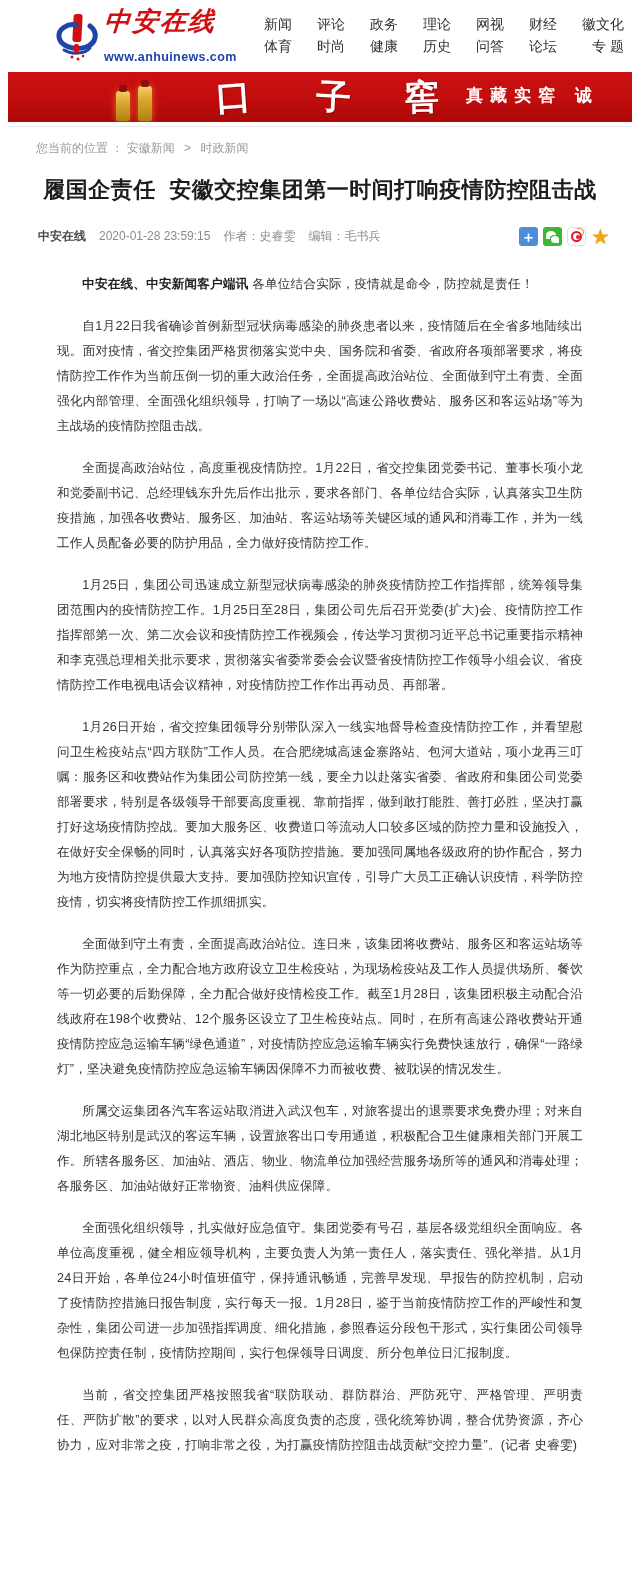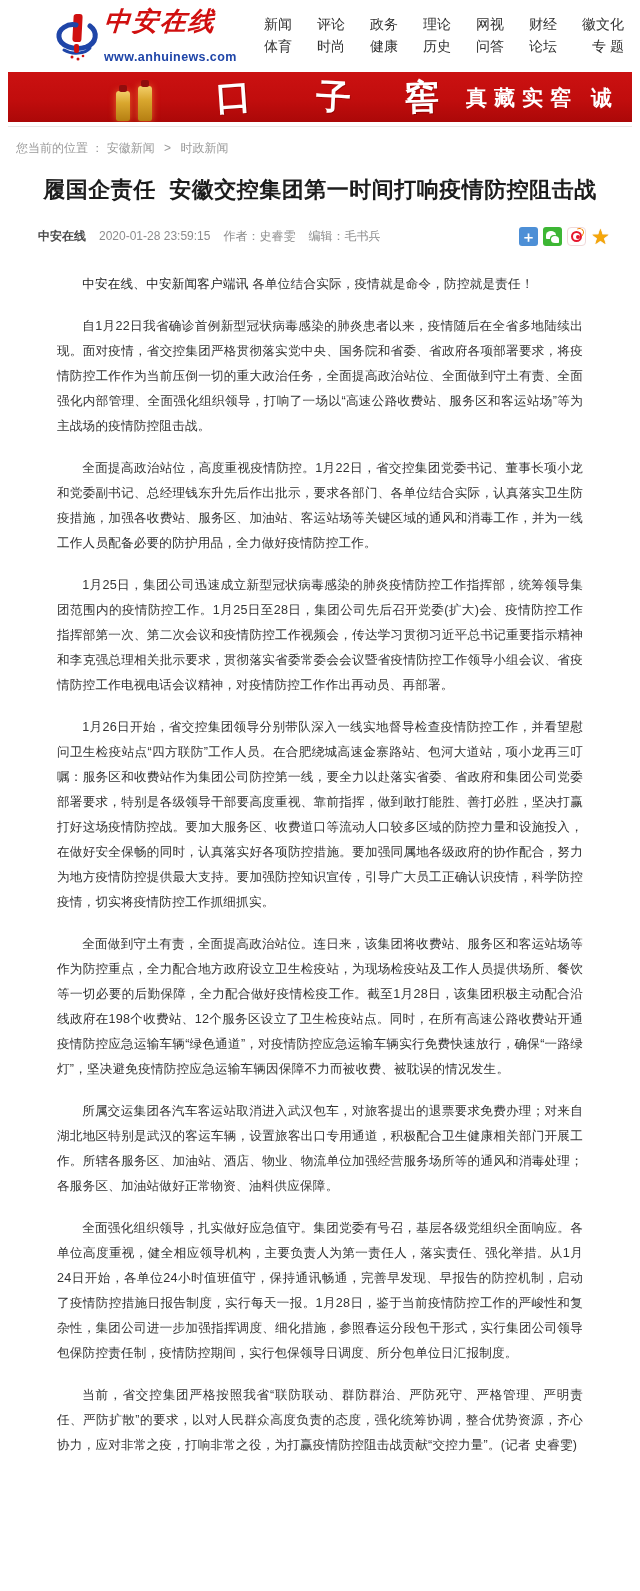--- a/index.html
+++ b/index.html
@@ -25,27 +25,27 @@
   .bottle { position:absolute; bottom:0; width:14px; border-radius:3px 3px 2px 2px;
             background:linear-gradient(180deg,#f3cf6a,#d9a72e 40%,#b57f12); box-shadow:0 0 7px rgba(255,150,60,.65); }
   .bottle.b1 { left:8px; height:30px; }
   .bottle.b2 { left:30px; height:35px; }
   .bottle::before { content:""; position:absolute; top:-6px; left:3px; width:8px; height:7px; background:#8f0d0d; border-radius:2px; }
   .brand-char { position:absolute; top:2px; color:#fff; font-size:35px; font-weight:bold;
                 font-family:"DejaVu Serif","Liberation Serif",serif; text-shadow:1px 1px 0 rgba(120,0,0,.5); }
   .bc0 { left:208px; transform:rotate(-4deg); }
   .bc1 { left:308px; transform:rotate(3deg); }
   .bc2 { left:396px; transform:rotate(-2deg); }
-  .banner-slogan { position:absolute; left:458px; top:12px; color:#fff; font-size:21px; font-weight:bold; letter-spacing:7px; white-space:nowrap;font-family:Liberation Mono, monospace; }
+  .banner-slogan { position:absolute; left:458px; top:12px; color:#fff; font-size:17px; font-weight:bold; letter-spacing:7px; white-space:nowrap;font-family:Liberation Mono, monospace; }
   .slogan-tail { margin-left:13px; }
 
   .hr-line { height:1px; background:#e8e8e8; margin:4px 8px 0 8px; }
 
   
-  .breadcrumb { padding:13px 0 6px 16px; font-size:12px; color:#9a9a9a; }
+  .breadcrumb { padding:13px 0 6px 36px; font-size:12px; color:#9a9a9a; }
   .breadcrumb a { color:#9a9a9a; text-decoration:none; cursor:pointer; }
   .crumb-sep { margin:0 6px; }
 
   
   .article-title { text-align:center; font-size:22px; line-height:1.4; color:#1c1c1c; font-weight:700;
                    margin:14px 26px 0 26px; letter-spacing:0.5px;font-family:Liberation Mono, monospace; }
   .meta-row { display:flex; align-items:center; margin:19px 30px 0 38px; font-size:12px; color:#8b8b8b; }
   .meta-source { font-weight:bold; color:#4a4a4a; }
   .meta-item { margin-left:13px; }
   .share-bar { margin-left:auto; display:flex; align-items:center; gap:5px; }
@@ -56,21 +56,21 @@
   .ico-wechat::after { content:""; position:absolute; right:3px; bottom:3px; width:8px; height:7px; background:#fff; border-radius:50% 50% 10% 50%; box-shadow:-1px -1px 0 #3db634; }
   .ico-weibo { background:#fff; border:1px solid #f0d9d9; position:relative; border-radius:4px; }
   .eye { width:11px; height:11px; border:2px solid #e6162d; border-radius:50%; position:relative; }
   .eye::before { content:""; position:absolute; left:2.5px; top:2.5px; width:4px; height:4px; background:#e6162d; border-radius:50%; }
   .eye::after { content:""; position:absolute; right:-4px; top:-5px; width:7px; height:7px; border:1.5px solid #f08300; border-left-color:transparent; border-bottom-color:transparent; border-radius:50%; transform:rotate(12deg); }
   .ico-star { background:transparent; color:#f5a60a; font-size:21px; line-height:19px; text-shadow:0 0 1px #d88c00; }
 
   .article-body { margin:26px 57px 0 57px; }
   .article-body p { font-size:12.6px; line-height:25px; color:#333; text-align:justify;
                     text-indent:2em; margin:0 0 17px 0; letter-spacing:0.2px; }
-  .lead-bold { font-weight:normal; color:#222; }
+  .lead-bold { font-weight:bold; color:#222; }
 </style>
 </head>
 <body>
 
 <div class="page">
 
   <header class="site-header">
     <div class="logo">
       <span class="logo-mark">
         <svg width="50" height="52" viewBox="0 0 50 52">

